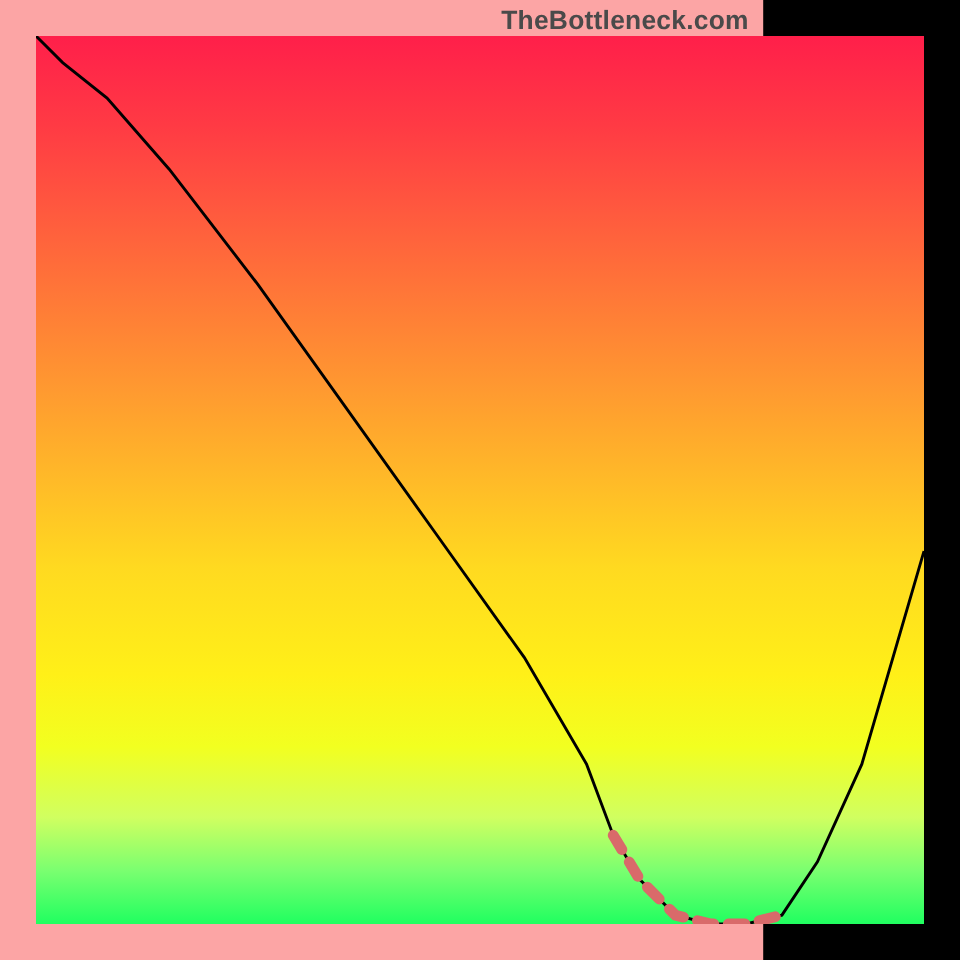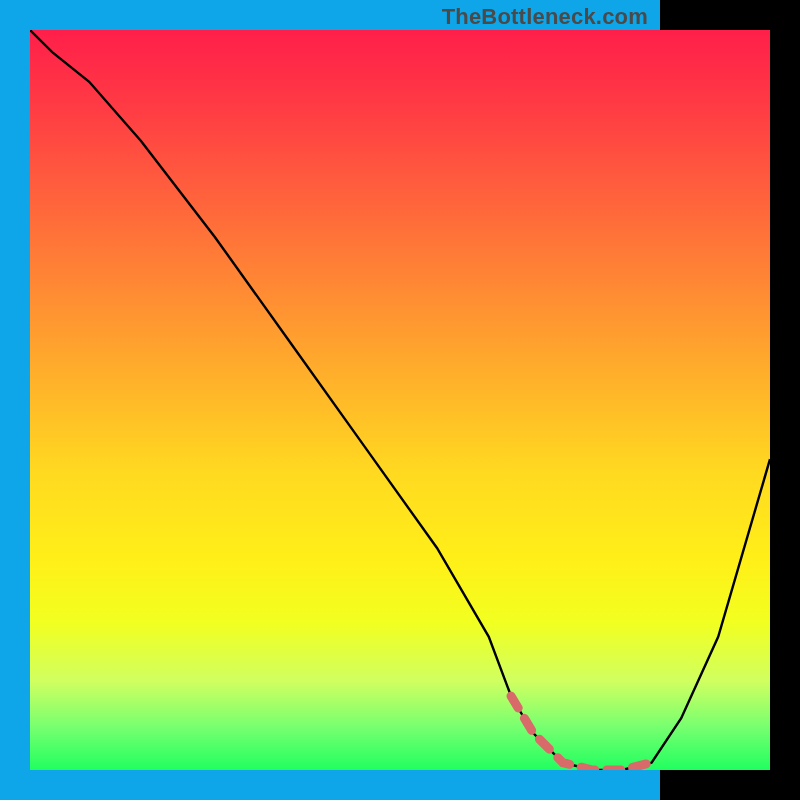--- a/index.html
+++ b/index.html
@@ -7,22 +7,21 @@
     padding: 0;
     width: 800px;
     height: 800px;
     background: #000000;
     overflow: hidden;
   }
   .container {
     position: relative;
     width: 636px;
     height: 800px;
-    background: #0ea5e9;
-    padding-left: 24px;
+    background: #fca5a5;
   }
   .watermark {
     position: absolute;
     top: 4px;
     right: 12px;
     color: #4a4a4a;
     font-family: Arial, Helvetica, sans-serif;
     font-size: 22px;
     font-weight: bold;
     letter-spacing: 0.2px;

